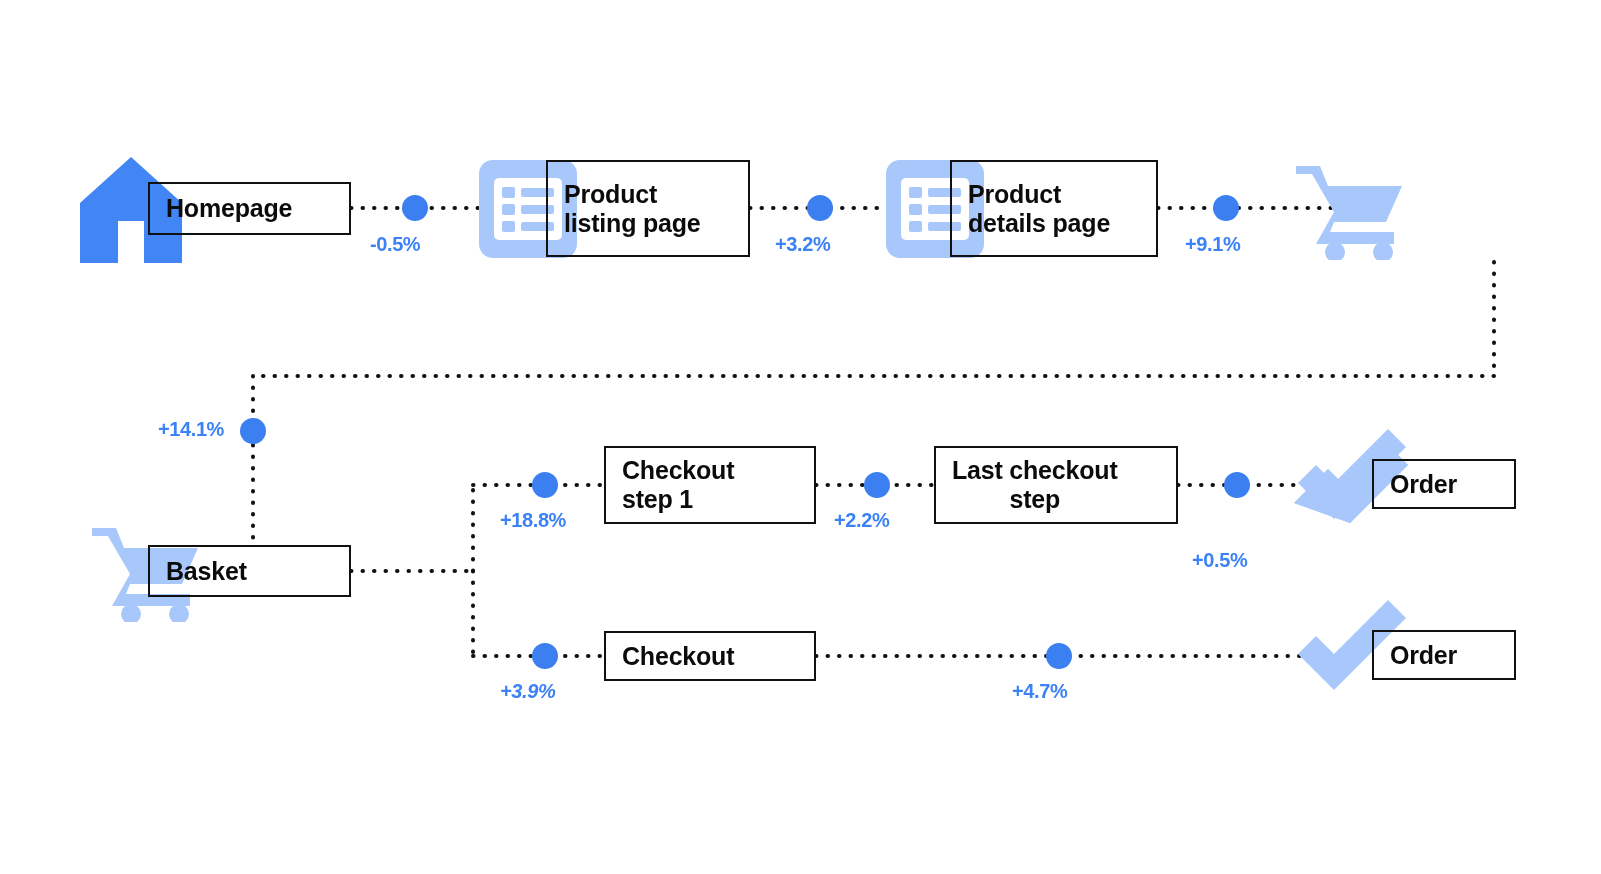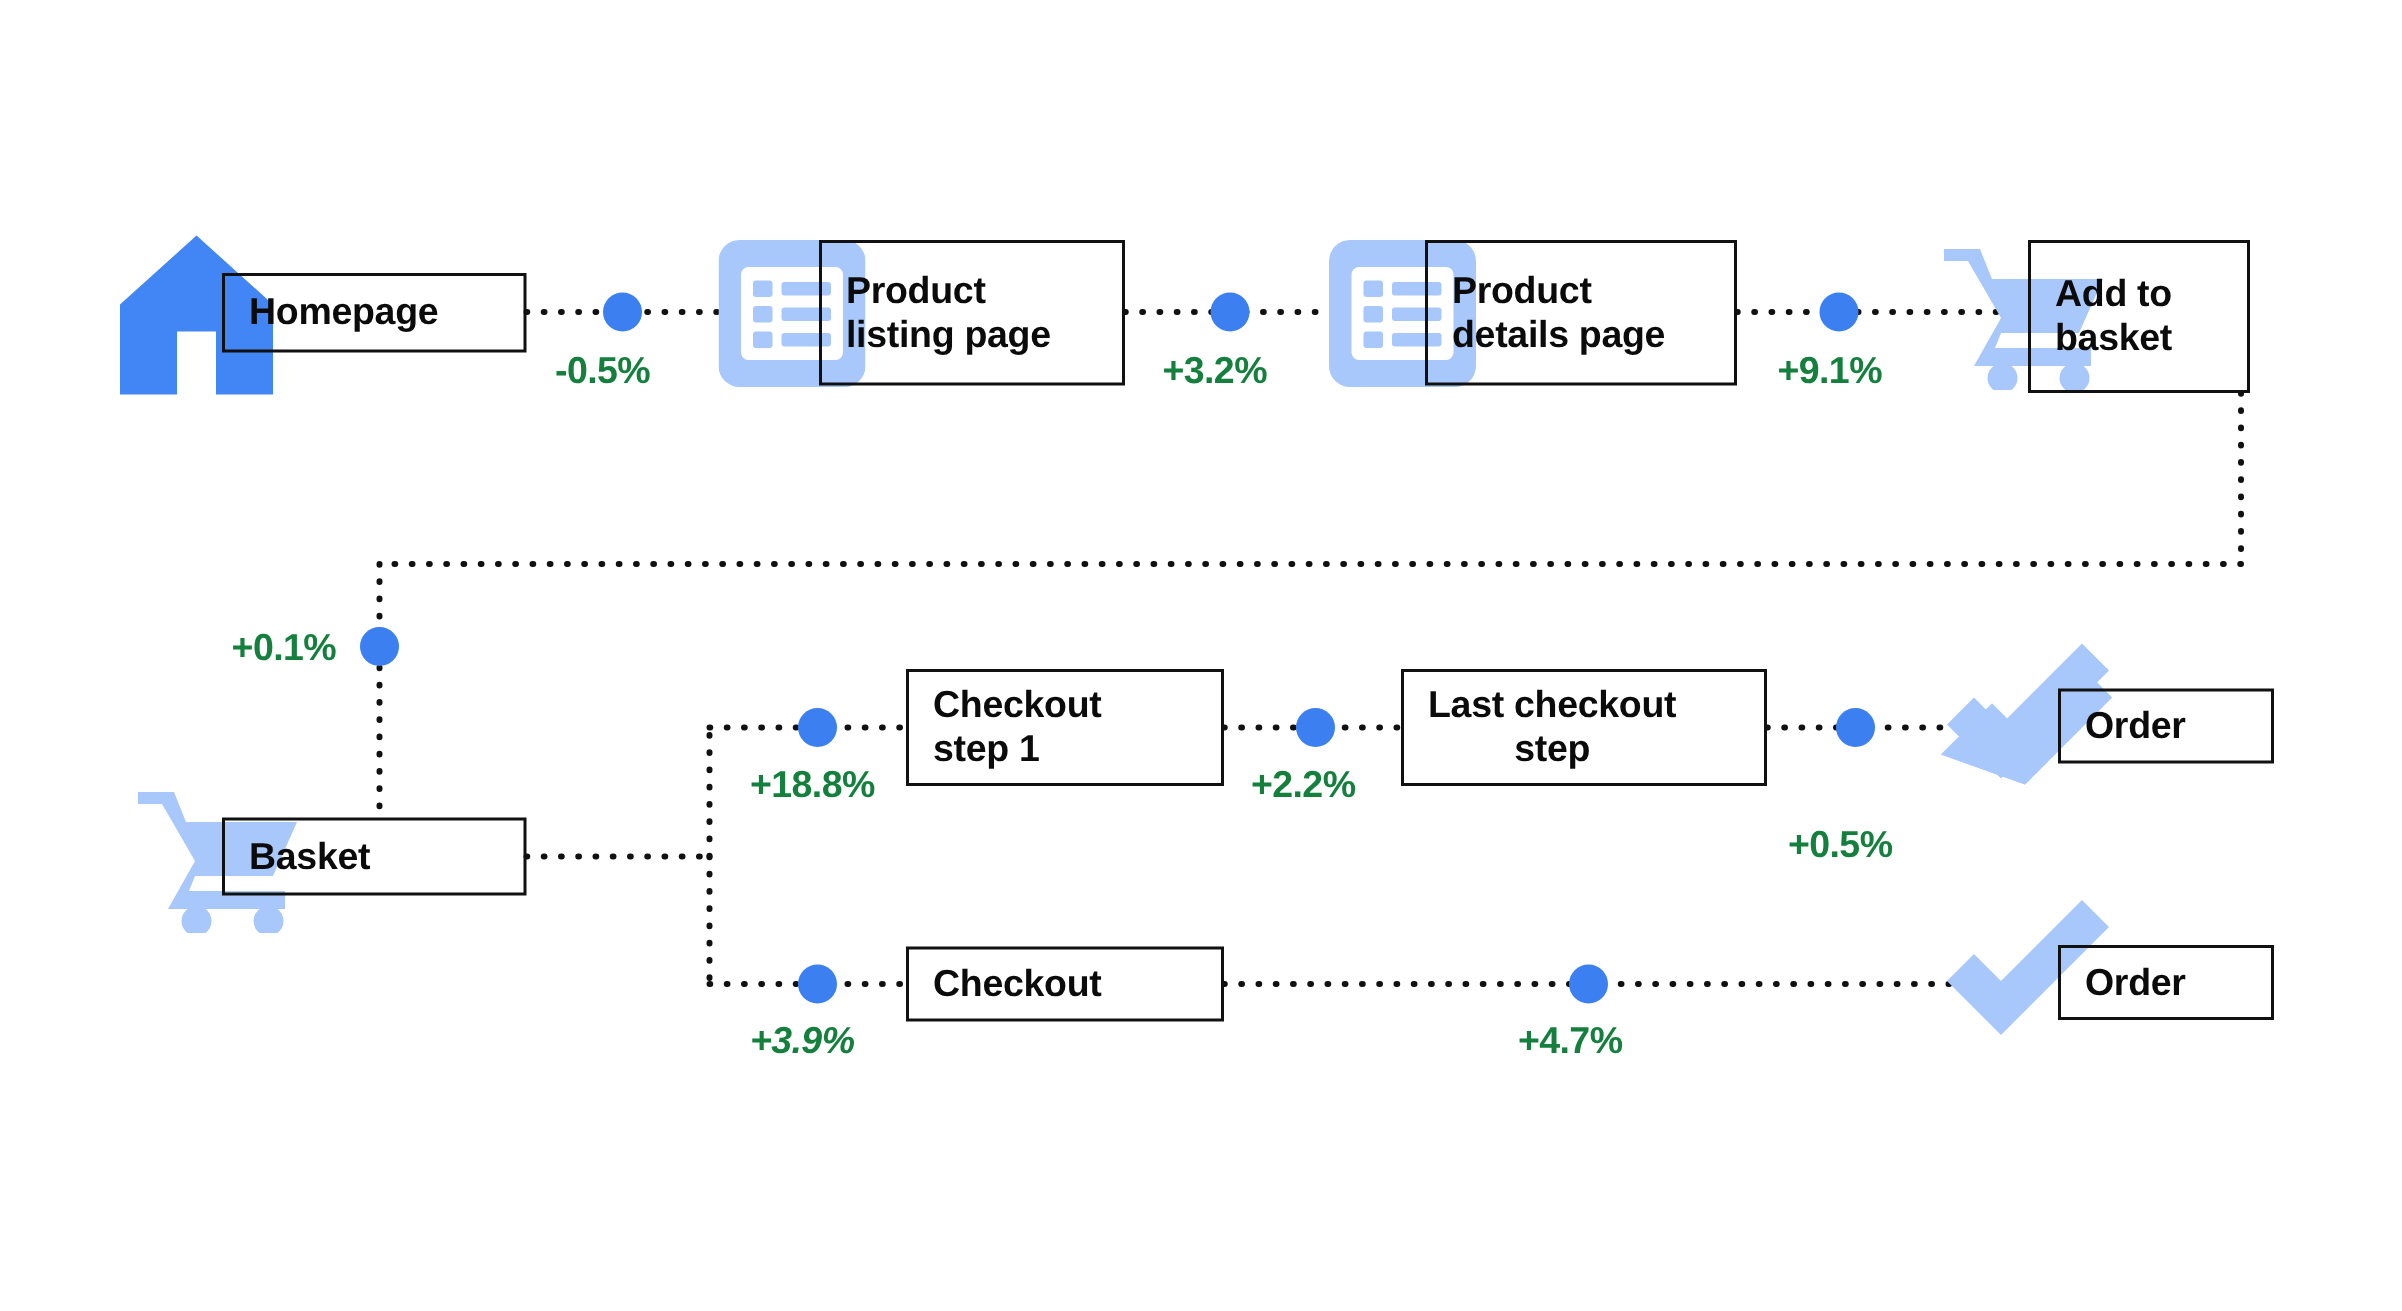--- a/index.html
+++ b/index.html
@@ -52,22 +52,22 @@
   .dot {
     position: absolute;
     width: 26px;
     height: 26px;
     border-radius: 50%;
     background: #3b7ff0;
   }
   .pct {
     position: absolute;
     font-weight: bold;
-    font-size: 25px;
-    color: #15803d;
+    font-size: 20px;
+    color: #3b82f6;
     letter-spacing: -0.4px;
     white-space: nowrap;
   }
   .pct.right-align {
     text-align: right;
   }
 </style>
 </head>
 <body>
 
@@ -146,22 +146,20 @@
   </svg>
 
   <div class="node" style="left:148px; top:182px; width:203px; height:53px;">Homepage</div>
 
   <div class="node" style="left:546px; top:160px; width:204px; height:97px;">Product
 listing page</div>
 
   <div class="node" style="left:950px; top:160px; width:208px; height:97px;">Product
 details page</div>
 
-  <div class="node" style="left:1352px; top:160px; width:148px; height:102px;">Add to
-basket</div>
 
   <div class="node" style="left:148px; top:545px; width:203px; height:52px;">Basket</div>
 
   <div class="node" style="left:604px; top:446px; width:212px; height:78px;">Checkout
 step 1</div>
 
   <div class="node" style="left:934px; top:446px; width:244px; height:78px;text-align:center;">Last checkout
 step</div>
 
   <div class="node thin" style="left:1352px; top:459px; width:144px; height:50px;">Order</div>
@@ -176,20 +174,20 @@
   <div class="dot" style="left:240px; top:418px;"></div>
   <div class="dot" style="left:532px; top:472px;"></div>
   <div class="dot" style="left:864px; top:472px;"></div>
   <div class="dot" style="left:1224px; top:472px;"></div>
   <div class="dot" style="left:532px; top:643px;"></div>
   <div class="dot" style="left:1046px; top:643px;"></div>
 
   <div class="pct" style="left:370px; top:233px;">-0.5%</div>
   <div class="pct" style="left:775px; top:233px;">+3.2%</div>
   <div class="pct" style="left:1185px; top:233px;">+9.1%</div>
-  <div class="pct right-align" style="left:124px; top:418px; width:100px;">+0.1%</div>
+  <div class="pct right-align" style="left:124px; top:418px; width:100px;">+14.1%</div>
   <div class="pct" style="left:500px; top:509px;">+18.8%</div>
   <div class="pct" style="left:834px; top:509px;">+2.2%</div>
   <div class="pct" style="left:1192px; top:509px;margin-top:40px;">+0.5%</div>
   <div class="pct" style="left:500px; top:680px;font-style:italic;">+3.9%</div>
   <div class="pct" style="left:1012px; top:680px;">+4.7%</div>
 
 </div>
 
 </body></html>

